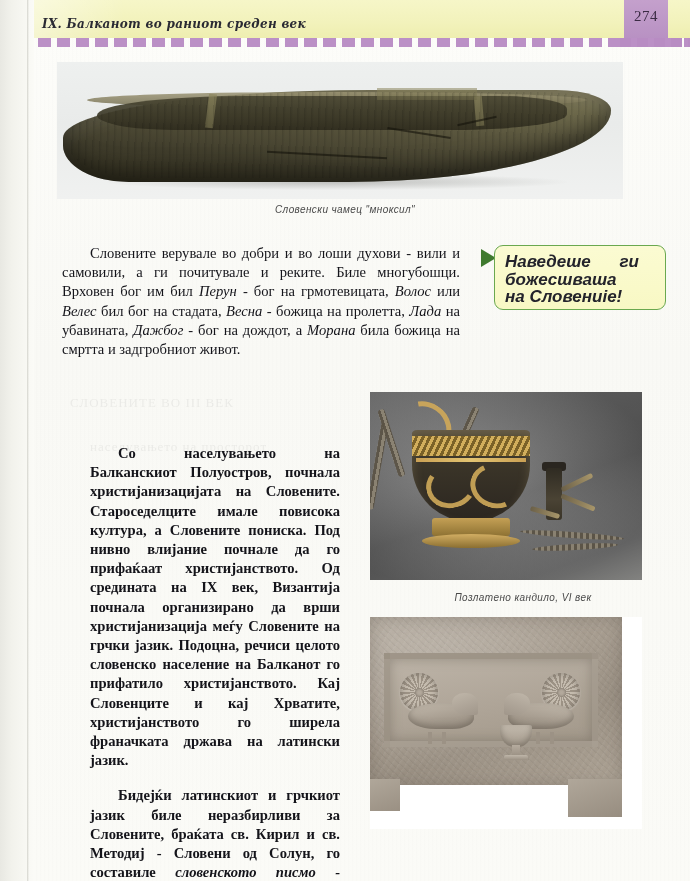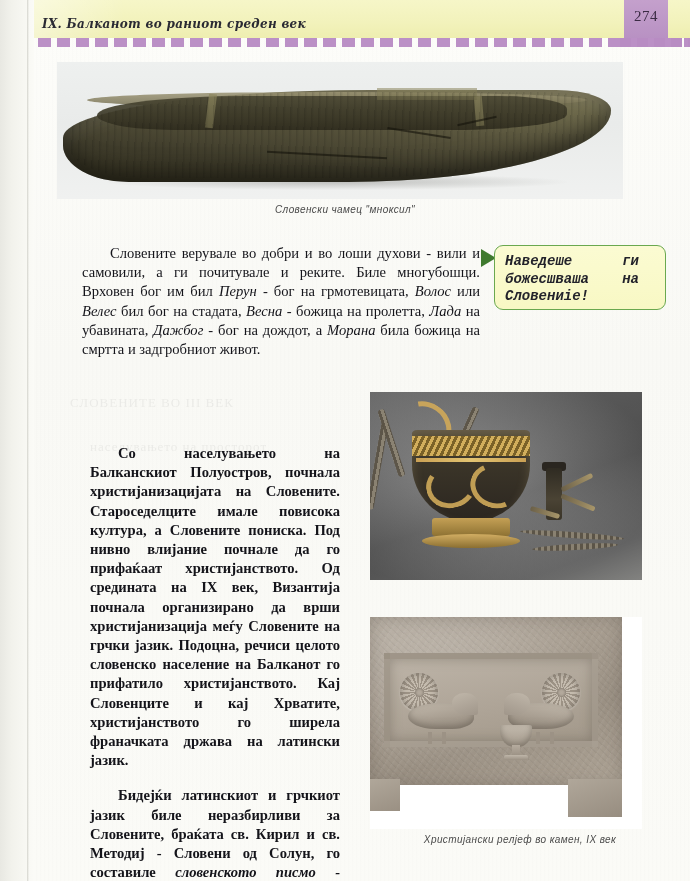--- a/index.html
+++ b/index.html
@@ -203,21 +203,21 @@
   .col-text {
     position: absolute;
     font-family: "Liberation Serif", serif;
     font-size: 14.6px;
     line-height: 19.2px;
     color: #14141a;
     text-align: justify;
     text-justify: inter-word;
   }
   .para-1 {
-    left: 82px;
+    left: 62px;
     top: 244px;
     width: 398px;
   }
   .para-1 p { margin: 0; text-indent: 28px; }
 
   .section-heading {
     position: absolute;
     left: 74px;
     top: 380px;
     width: 282px;
@@ -249,24 +249,24 @@
     background: linear-gradient(180deg, #fbfbd2 0%, #f8f8c4 100%);
     border: 1.6px solid #6aa84f;
     border-radius: 9px;
     box-sizing: border-box;
   }
   .callout-text {
     position: absolute;
     left: 10px;
     top: 7px;
     right: 26px;
-    font-family: Liberation Mono, monospace;
+    font-family: Liberation Sans, sans-serif;
     font-style: italic;
     font-weight: 700;
-    font-size: 14px;
+    font-size: 17px;
     line-height: 17.5px;
     color: #23232b;
     text-align: justify;
   }
   .callout-arrow {
     position: absolute;
     left: 481px;
     top: 249px;
     width: 0; height: 0;
     border-top: 9px solid transparent;
@@ -589,20 +589,21 @@
     <div class="lamp-base"></div>
 
     <div class="lamp-stand-top"></div>
     <div class="lamp-stand"></div>
     <div class="lamp-branch" style="left:190px; top:88px; width:34px; height:5px; transform:rotate(-26deg);"></div>
     <div class="lamp-branch" style="left:190px; top:108px; width:36px; height:5px; transform:rotate(22deg);"></div>
     <div class="lamp-branch" style="left:160px; top:118px; width:30px; height:5px; transform:rotate(16deg);"></div>
     <div class="lamp-chain" style="left:150px; top:140px; width:104px; height:6px; border-radius:50%; transform:rotate(4deg);"></div>
     <div class="lamp-chain" style="left:162px; top:152px; width:86px; height:6px; border-radius:50%; transform:rotate(-3deg);"></div>
   </div>
+  <div class="caption caption-lamp">Позлатено кандило, VI век</div>
 
   <div class="fig-relief">
     <div class="relief-slab">
       <div class="relief-grain"></div>
     </div>
 
     <div class="relief-frame">
       <div class="rosette" style="left:10px; top:14px;"></div>
       <div class="rosette" style="left:152px; top:14px;"></div>
 
@@ -625,18 +626,17 @@
         <div class="chalice-stem"></div>
         <div class="chalice-base"></div>
       </div>
     </div>
 
     <div class="relief-notch-left"></div>
     <div class="relief-notch-right"></div>
     <div class="relief-edge-chip" style="left:30px; top:168px; width:168px; height:44px;"></div>
     <div class="relief-edge-chip" style="left:252px; top:0; width:20px; height:212px;"></div>
   </div>
-  <div class="caption caption-relief">Христијански релјеф во камен, IX век</div>
 
   <div class="fold-shadow"></div>
   <div class="fold-line"></div>
 
 </div>
 
 </body></html>

